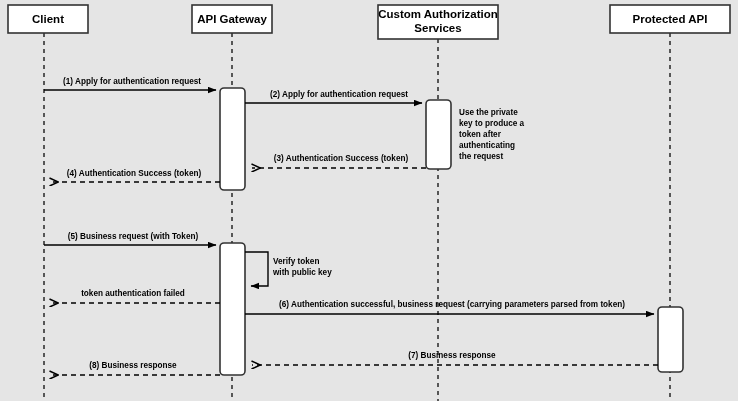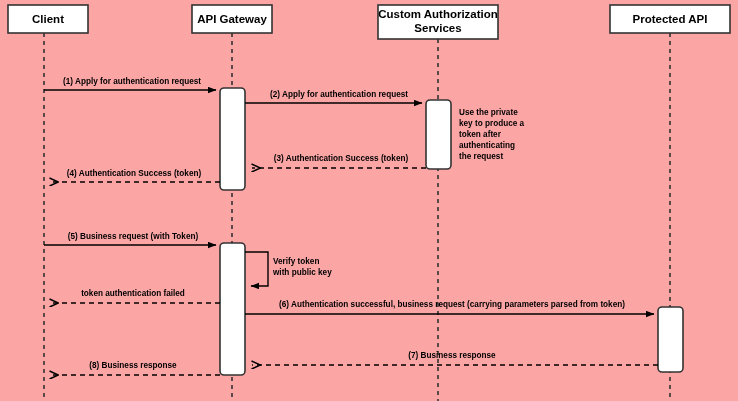--- a/index.html
+++ b/index.html
@@ -7,21 +7,21 @@
     padding: 0;
     background: #ffffff;
   }
   body {
     font-family: "Liberation Sans", sans-serif;
   }
   #diagram-root {
     position: relative;
     width: 738px;
     height: 401px;
-    background: #fca5a5;
+    background: #e5e5e5;
     overflow: hidden;
   }
   svg.diagram {
     display: block;
     width: 738px;
     height: 401px;
   }
   .lifeline-box {
     fill: #ffffff;
     stroke: #333333;

